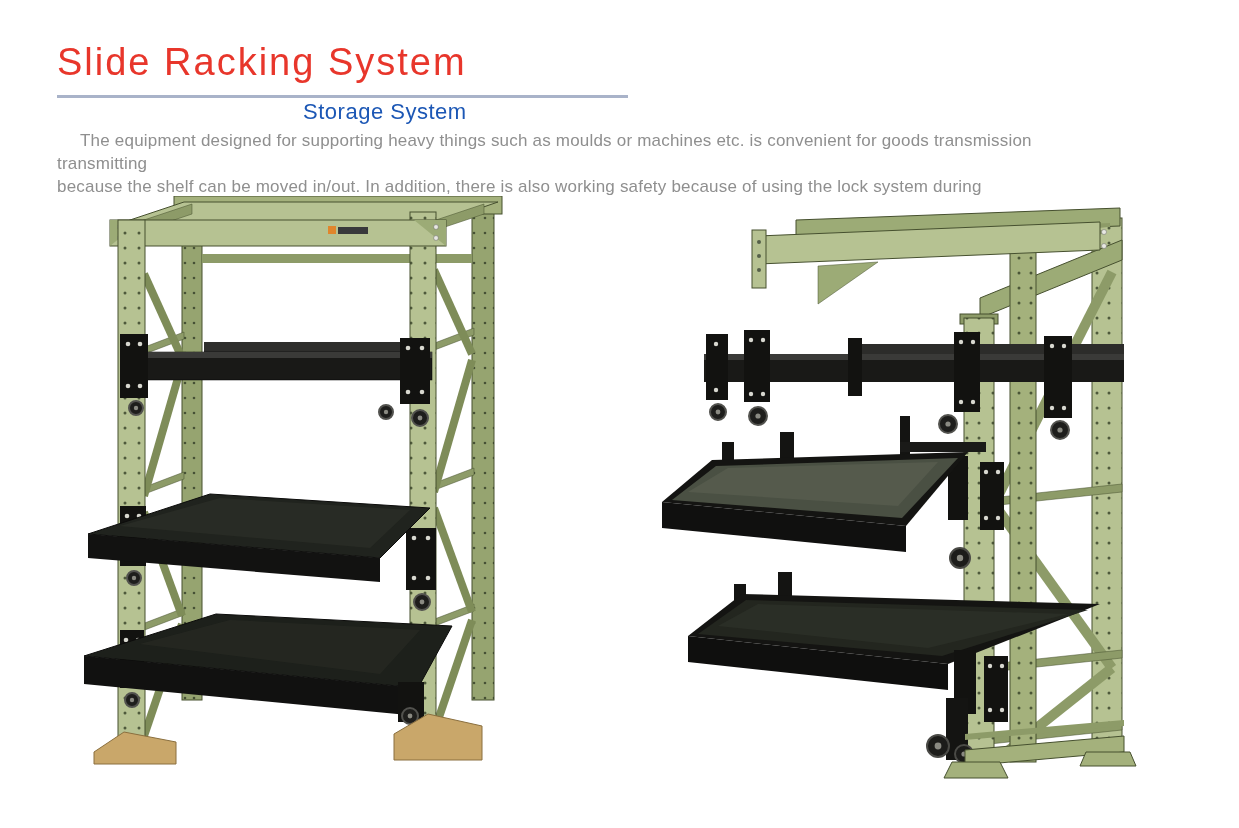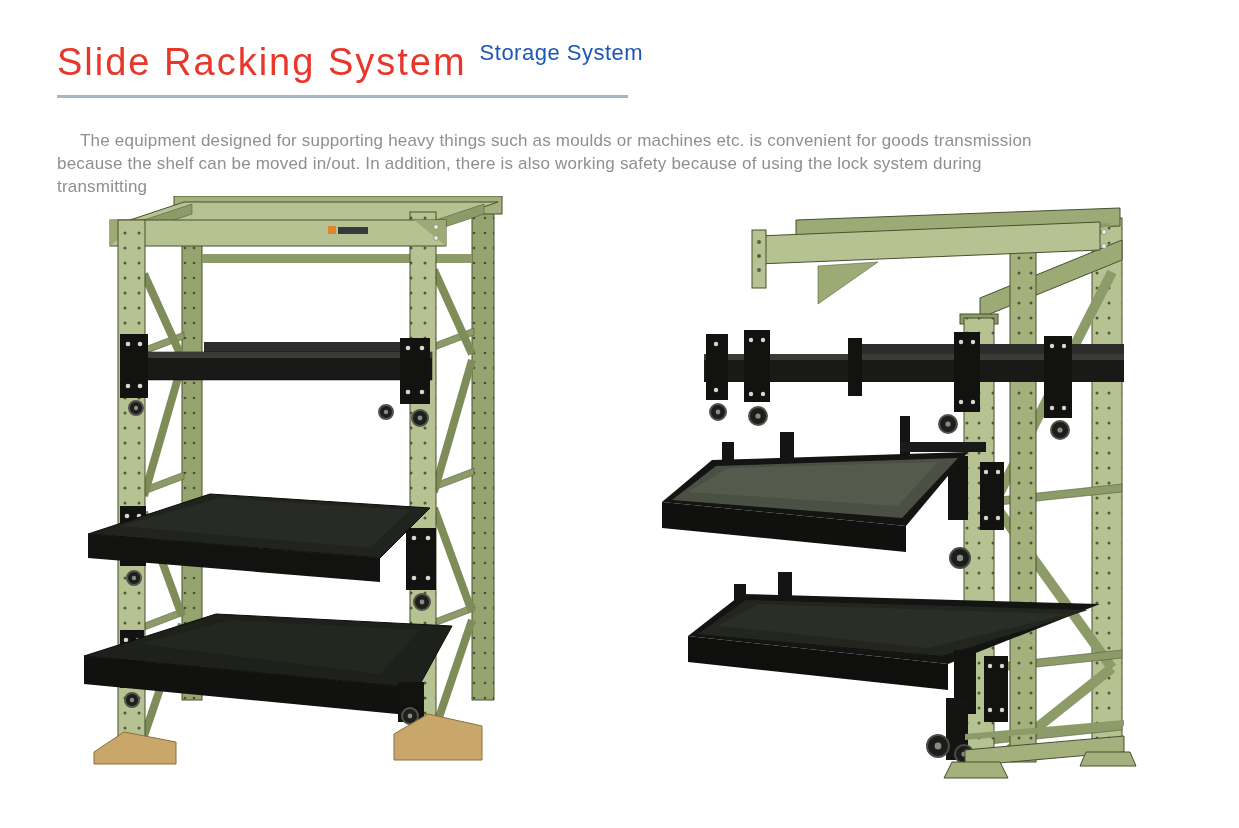--- a/index.html
+++ b/index.html
@@ -1,21 +1,21 @@
 <!DOCTYPE html>
 <html><head>
 <meta charset="utf-8">
 <style>
   html,body{margin:0;padding:0;background:#ffffff;}
   .page{
     position:relative;width:1239px;height:828px;background:#ffffff;
     font-family:"Liberation Sans", sans-serif;overflow:hidden;
   }
   .title-row{
-    position:absolute;left:57px;top:40px;display:flex;align-items:flex-start;gap:13px;
+    position:absolute;left:57px;top:40px;display:flex;align-items:flex-end;gap:13px;flex-direction:column;
   }
   .title{
     font-size:38px;font-weight:400;letter-spacing:2px;color:#e8362b;line-height:1.2;
     white-space:nowrap;
   }
   .subtitle{
     font-size:22px;font-weight:400;letter-spacing:.5px;color:#1c57b5;white-space:nowrap;
   }
   .divider{
     position:absolute;left:57px;top:95px;width:571px;height:3px;background:#a9b3c9;
@@ -38,22 +38,22 @@
 
   <div class="title-row">
     <span class="title">Slide Racking System</span>
     <span class="subtitle">Storage System</span>
   </div>
 
   <div class="divider"></div>
 
   <div class="description">
     <div class="line">The equipment designed for supporting heavy things such as moulds or machines etc. is convenient for goods transmission</div>
+    <div class="line">transmitting</div>
     <div class="line">because the shelf can be moved in/out. In addition, there is also working safety because of using the lock system during</div>
-    <div class="line">transmitting</div>
   </div>
 
   <div class="photo photo-left">
   <svg viewBox="0 0 452 572">
     <defs>
       <pattern id="holesA" width="26" height="15" patternUnits="userSpaceOnUse">
         <circle cx="7" cy="7" r="1.5" fill="#3c462c" opacity=".85"></circle>
         <circle cx="19" cy="7" r="1.5" fill="#3c462c" opacity=".85"></circle>
       </pattern>
       <pattern id="holesB" width="20" height="15" patternUnits="userSpaceOnUse">

